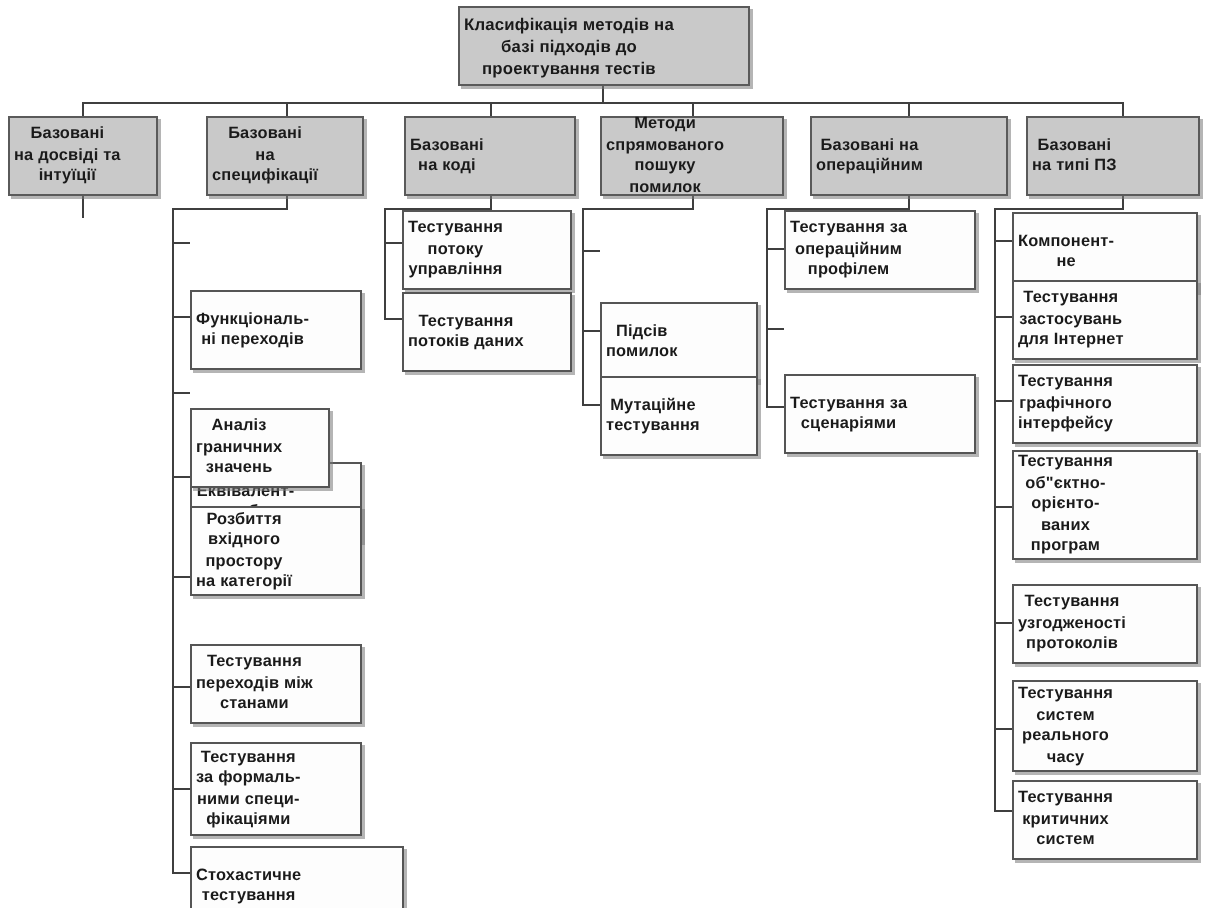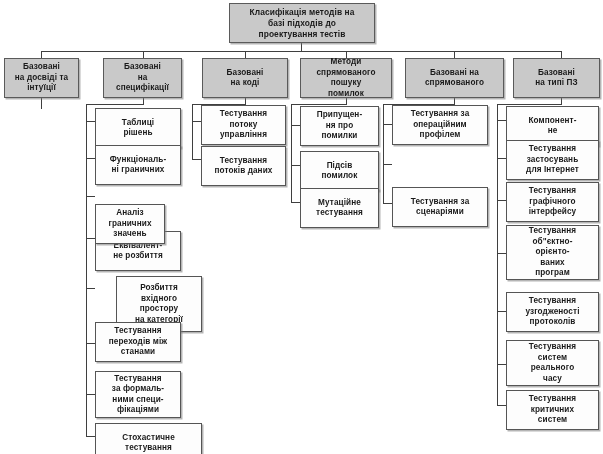--- a/index.html
+++ b/index.html
@@ -18,21 +18,21 @@
     background: #ffffff;
     overflow: hidden;
   }
   .node {
     position: absolute;
     box-sizing: border-box;
     border: 1px solid #4a4a4a;
     background: #ffffff;
     display: flex;
     align-items: center;
-    justify-content: center;
+    justify-content: flex-start;
     text-align: center;
     font-size: 8.2px;
     line-height: 10.5px;
     font-weight: bold;
     letter-spacing: 0.1px;
     color: #1a1a1a;
     padding: 19px 2px;
     z-index: 3;
     box-shadow: 1.5px 1.5px 0 rgba(120,120,120,0.55);
   }
@@ -99,60 +99,56 @@
 на коді</span>
   </div>
   <div class="node lvl2" style="left:300px; top:58px; width:92px; height:38px;">
     <span class="txt">Методи
 спрямованого
 пошуку
 помилок</span>
   </div>
   <div class="node lvl2" style="left:405px; top:58px; width:99px; height:38px;">
     <span class="txt">Базовані на
-спрямованого</span>
+операційним</span>
   </div>
   <div class="node lvl2" style="left:513px; top:58px; width:87px; height:38px;">
     <span class="txt">Базовані
 на типі ПЗ</span>
   </div>
 
   <div class="conn v" style="left:41px; top:96px; height:13px;"></div>
 
   <div class="conn v" style="left:143px; top:96px; height:8px;"></div>
   <div class="conn h" style="left:86px; top:104px; width:58px;"></div>
   <div class="conn v" style="left:86px; top:104px; height:332px;"></div>
 
   <div class="conn h" style="left:86px; top:121px; width:9px;"></div>
-  <div class="node lvl3" style="left:95px; top:108px; width:86px; height:27px;">
-    <span class="txt">Таблиці
-рішень</span>
-  </div>
 
   <div class="conn h" style="left:86px; top:158px; width:9px;"></div>
   <div class="node lvl3" style="left:95px; top:145px; width:86px; height:27px;">
     <span class="txt">Функціональ-
-ні граничних</span>
+ні переходів</span>
   </div>
 
   <div class="conn h" style="left:86px; top:196px; width:9px;"></div>
   <div class="node lvl3" style="left:95px; top:183px; width:86px; height:27px;margin-top:48px;">
     <span class="txt">Еквівалент-
 не розбиття</span>
   </div>
 
   <div class="conn h" style="left:86px; top:238px; width:9px;"></div>
   <div class="node lvl3" style="left:95px; top:204px; width:70px; height:35px;">
     <span class="txt">Аналіз
 граничних
 значень</span>
   </div>
 
   <div class="conn h" style="left:86px; top:288px; width:9px;"></div>
-  <div class="node lvl3" style="left:95px; top:276px; width:86px; height:56px;margin-left:21px;">
+  <div class="node lvl3" style="left:95px; top:253px; width:86px; height:45px;">
     <span class="txt">Розбиття
 вхідного
 простору
 на категорії</span>
   </div>
 
   <div class="conn h" style="left:86px; top:343px; width:9px;"></div>
   <div class="node lvl3" style="left:95px; top:322px; width:86px; height:40px;">
     <span class="txt">Тестування
 переходів між
@@ -188,25 +184,20 @@
   <div class="node lvl3" style="left:201px; top:146px; width:85px; height:27px;">
     <span class="txt">Тестування
 потоків даних</span>
   </div>
 
   <div class="conn v" style="left:346px; top:96px; height:8px;"></div>
   <div class="conn h" style="left:291px; top:104px; width:56px;"></div>
   <div class="conn v" style="left:291px; top:104px; height:98px;"></div>
 
   <div class="conn h" style="left:291px; top:125px; width:9px;"></div>
-  <div class="node lvl3" style="left:300px; top:106px; width:79px; height:38px;">
-    <span class="txt">Припущен-
-ня про
-помилки</span>
-  </div>
 
   <div class="conn h" style="left:291px; top:165px; width:9px;"></div>
   <div class="node lvl3" style="left:300px; top:151px; width:79px; height:28px;">
     <span class="txt">Підсів
 помилок</span>
   </div>
 
   <div class="conn h" style="left:291px; top:202px; width:9px;"></div>
   <div class="node lvl3" style="left:300px; top:188px; width:79px; height:28px;">
     <span class="txt">Мутаційне

